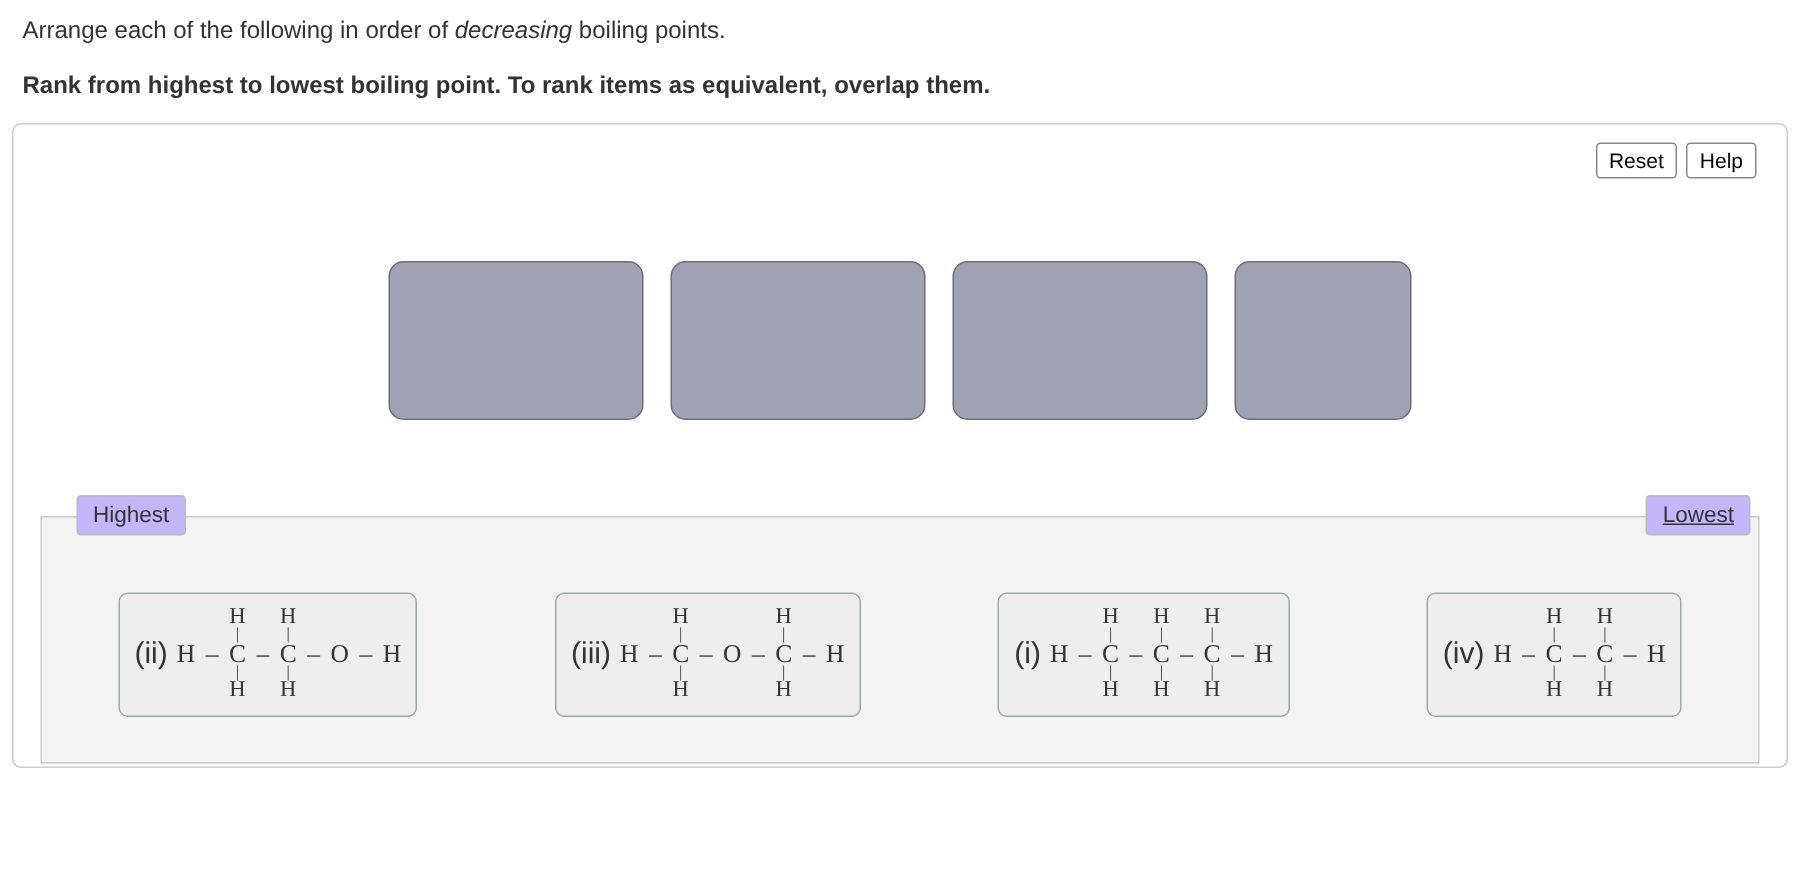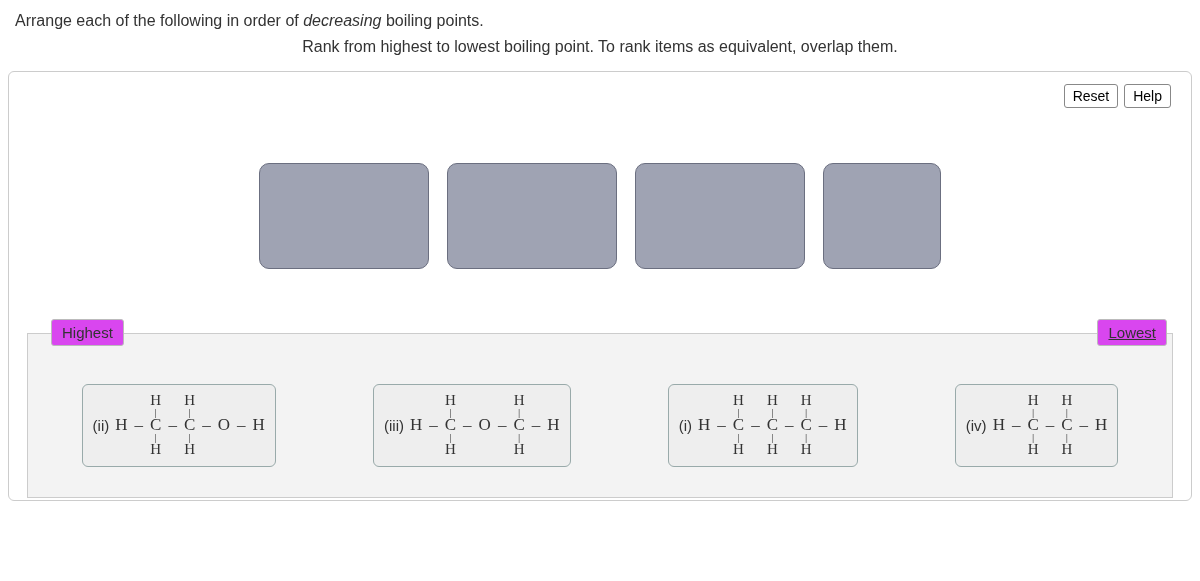--- a/index.html
+++ b/index.html
@@ -9,23 +9,23 @@
     font-family: Arial, Helvetica, sans-serif;
     background: #fff;
     color: #333;
     width: 1200px;
   }
   .question-text {
     padding: 10px 15px 2px 15px;
     font-size: 16px;
     line-height: 1.4;
   }
-  .question-text .line1 { margin-bottom: 4px; }
+  .question-text .line1 { margin-bottom: 15px; }
   .question-text em { font-style: italic; }
-  .question-text .line2 { font-weight: normal; text-align: center; }
+  .question-text .line2 { font-weight: bold; }
   .workspace {
     margin: 10px 8px 0 8px;
     border: 1px solid #ccc;
     border-radius: 6px;
     padding: 16px 18px 36px 18px;
     position: relative;
     height: 430px;
   }
   .top-buttons {
     position: absolute;
@@ -60,21 +60,21 @@
   .drop-slot.w3 { width: 170px; }
   .drop-slot.w4 { width: 118px; }
   .rank-bar {
     position: relative;
     margin-top: 50px;
     height: 28px;
   }
   .rank-label {
     position: absolute;
     top: 0;
-    background: #d946ef;
+    background: #c4b5fd;
     border: 1px solid #bbb;
     border-radius: 3px;
     padding: 4px 10px;
     font-size: 15px;
     z-index: 2;
   }
   .rank-label.left { left: 24px; }
   .rank-label.right { right: 6px; text-decoration: underline; }
   .items-zone {
     border: 1px solid #ccc;
@@ -90,21 +90,21 @@
     border: 1px solid #9aa;
     border-radius: 6px;
     padding: 8px 10px;
     display: flex;
     align-items: center;
     gap: 6px;
     cursor: grab;
     font-family: "Times New Roman", serif;
     font-size: 17px;
   }
-  .item .rn { font-family: Arial, sans-serif; font-size: 15px; }
+  .item .rn { font-family: Arial, sans-serif; font-size: 20px; }
   .carbon-block {
     display: flex;
     flex-direction: column;
     align-items: center;
     line-height: 1.05;
   }
   .carbon-block .top, .carbon-block .bot { font-size: 15px; }
   .carbon-block .mid { font-size: 17px; }
   .carbon-block .vpipe { font-size: 11px; line-height: 0.7; }
   .dash { padding: 0 1px; }

